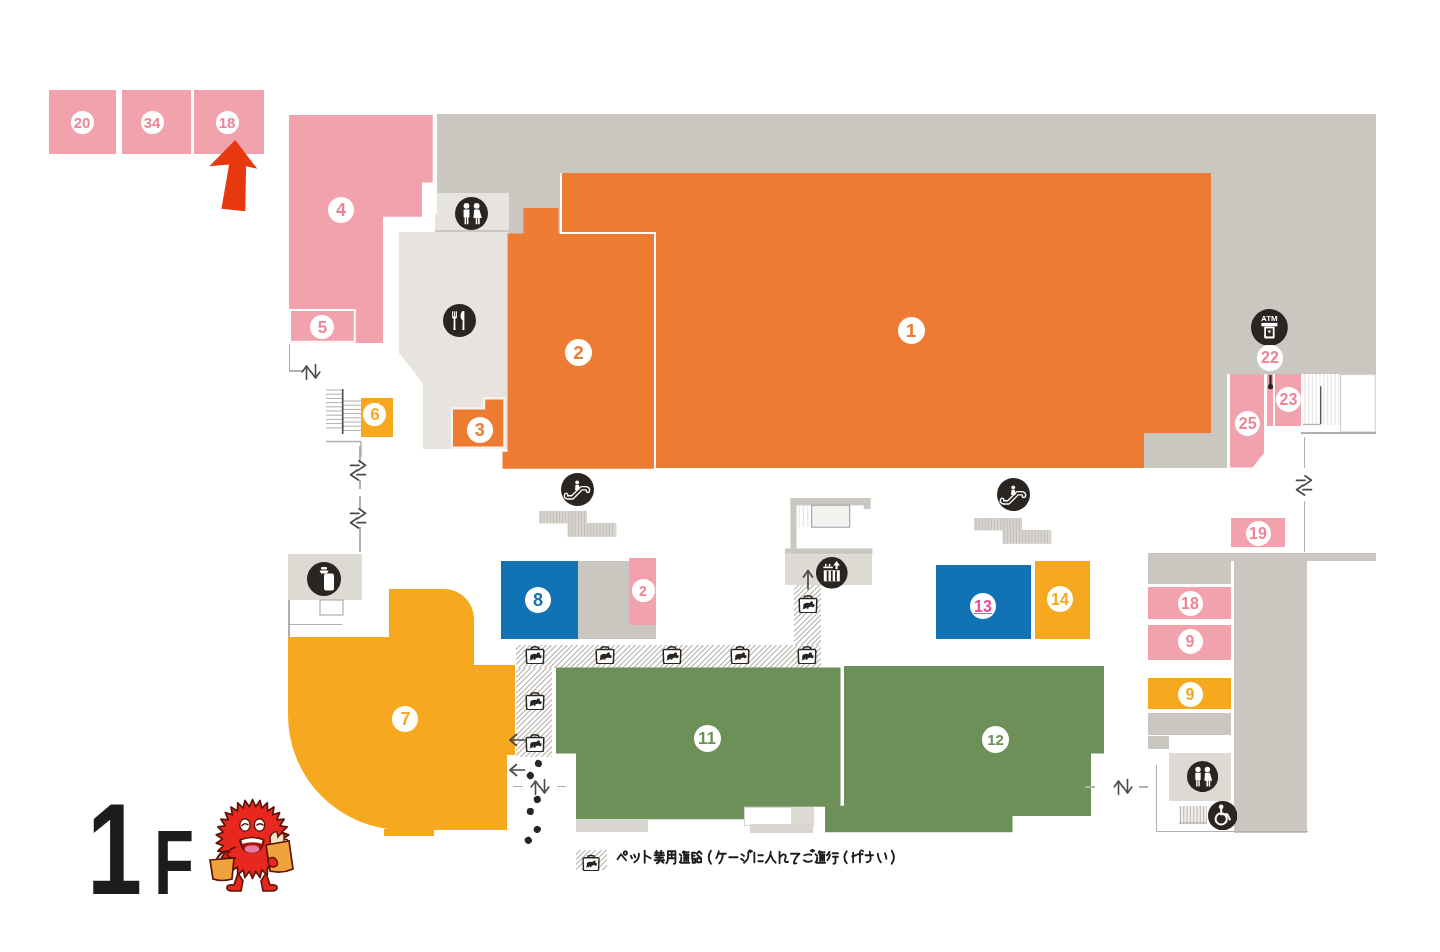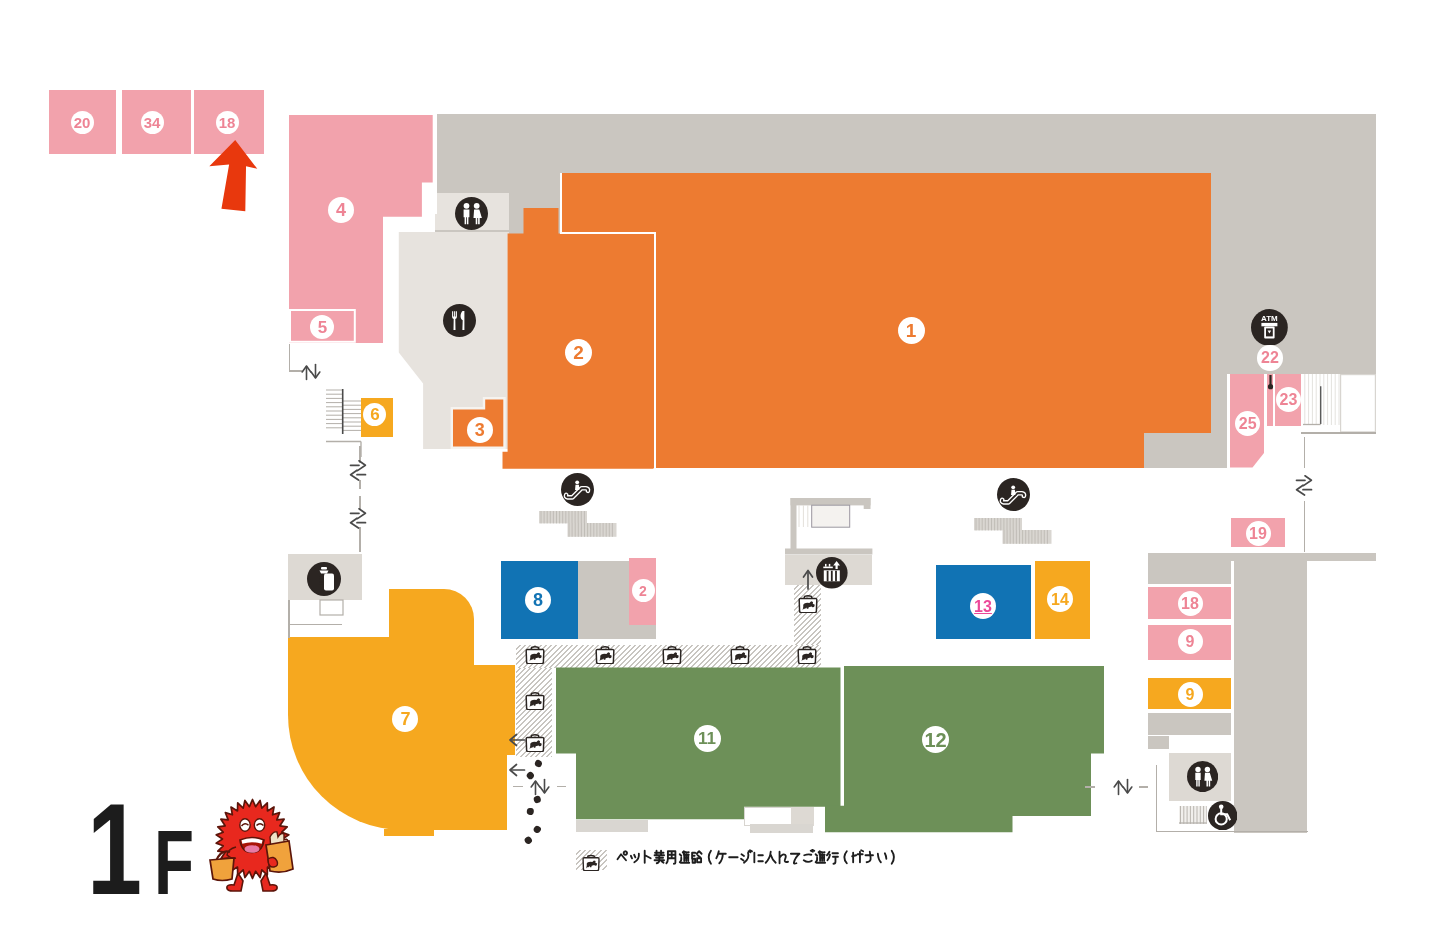--- a/index.html
+++ b/index.html
@@ -594,21 +594,21 @@
 <div class="nc" style="left:363.4px;top:403.1px;width:23.0px;height:23.0px;font-size:17px;color:#f6a81f;line-height:24.0px;">6</div>
 
 <div class="nc" style="left:392.4px;top:706.2px;width:26px;height:26px;font-size:18px;color:#f6a81f;line-height:27px;">7</div>
 
 <div class="nc" style="left:525px;top:586.5px;width:26px;height:26px;font-size:18px;color:#1173b4;line-height:27px;">8</div>
 
 <div class="nc" style="left:631.5px;top:578.5px;width:23.0px;height:23.0px;font-size:14px;color:#ee8495;line-height:24.0px;">2</div>
 
 <div class="nc" style="left:693.5px;top:724.5px;width:27.0px;height:27.0px;font-size:17px;color:#6d9058;line-height:28.0px;">11</div>
 
-<div class="nc" style="left:922px;top:725.5px;width:27.0px;height:27.0px;font-size:20px;color:#6d9058;line-height:28.0px;">12</div>
+<div class="nc" style="left:982px;top:725.5px;width:27.0px;height:27.0px;font-size:15px;color:#6d9058;line-height:28.0px;">12</div>
 
 <div class="nc" style="left:970px;top:593px;width:26px;height:26px;font-size:16px;color:#ec4899;line-height:27px;text-decoration:underline;">13</div>
 
 <div class="nc" style="left:1047px;top:586px;width:26px;height:26px;font-size:16px;color:#f6a81f;line-height:27px;">14</div>
 
 <div class="nc" style="left:1177.5px;top:681.5px;width:25.0px;height:25.0px;font-size:16px;color:#f6a81f;line-height:26.0px;">9</div>
 
 <div class="nc" style="left:1177.5px;top:629.0px;width:25.0px;height:25.0px;font-size:16px;color:#ee8495;line-height:26.0px;">9</div>
 
 <div class="nc" style="left:1177.5px;top:590.5px;width:25.0px;height:25.0px;font-size:16px;color:#ee8495;line-height:26.0px;">18</div>

